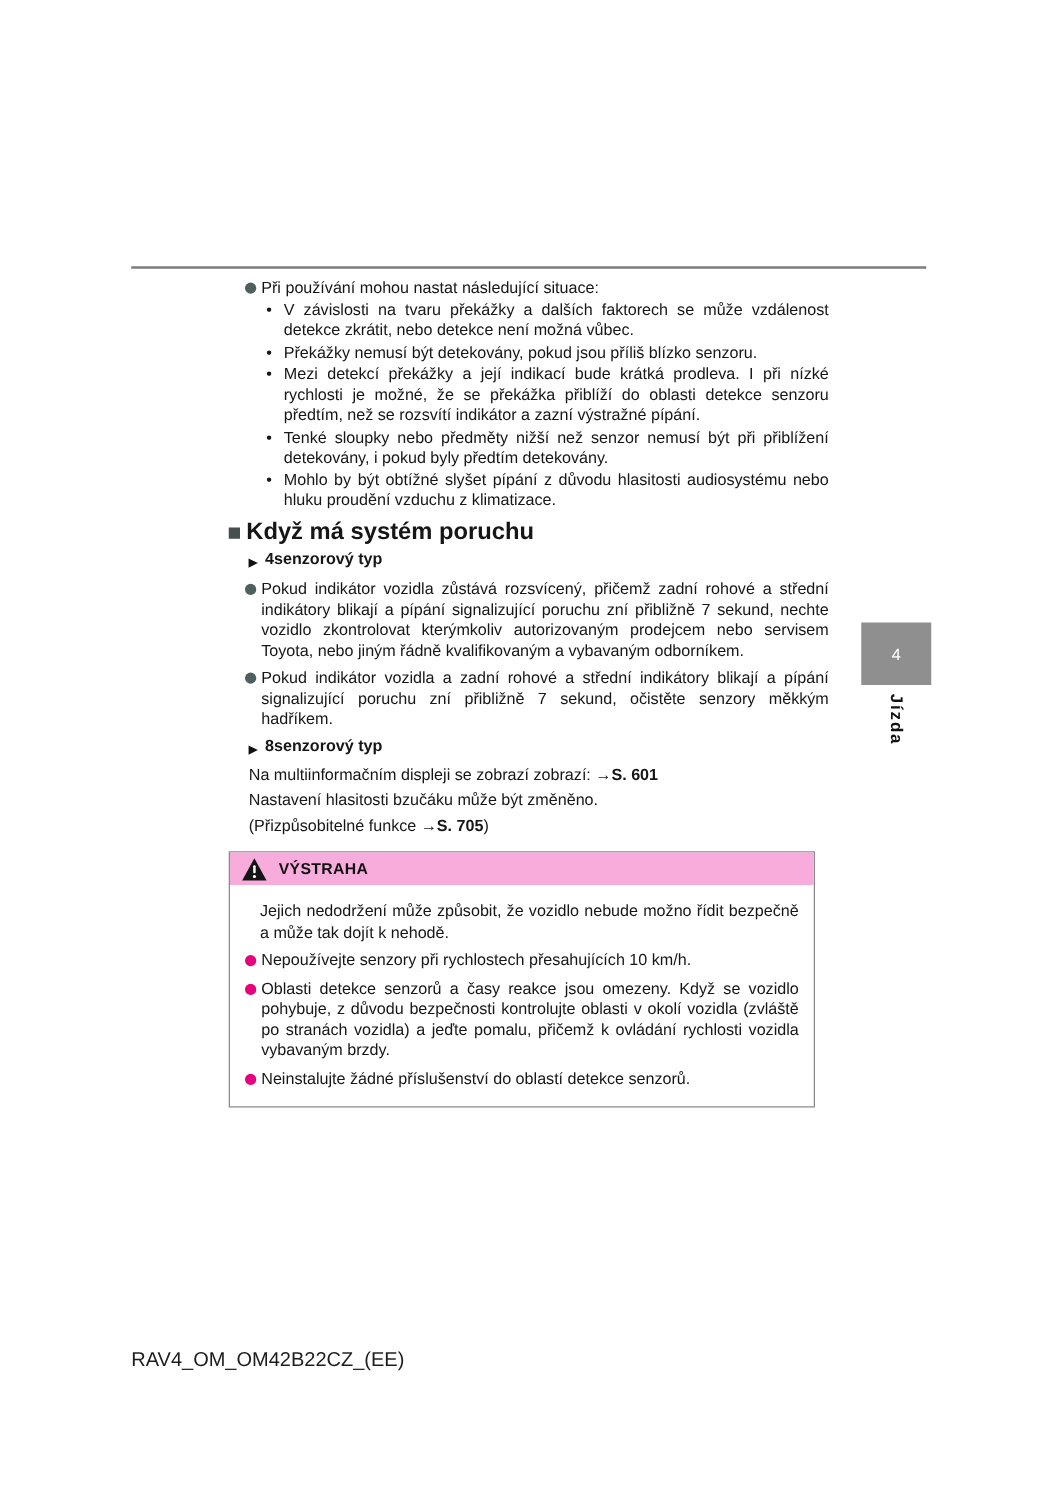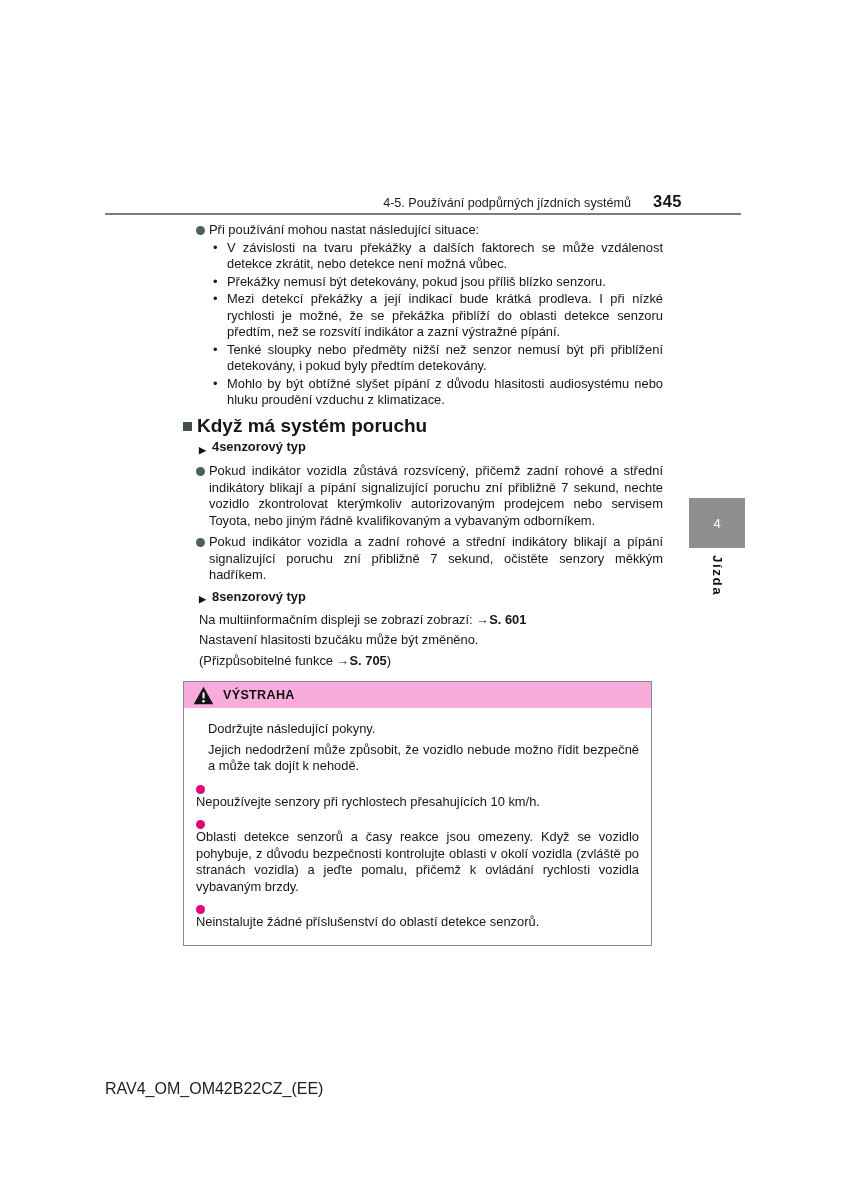--- a/index.html
+++ b/index.html
@@ -61,21 +61,21 @@
   }
   .warn-hdr {
     background: var(--warning-pink-bg, #f8acdc); height: 26px;
     display: flex; align-items: center; padding-left: 9px; gap: 9px;
   }
   .warn-icon { display: flex; align-items: center; }
   .warn-title { font-weight: bold; font-size: 12.6px; letter-spacing: .3px; color: #111; }
   .warn-body { padding: 9px 12px 14px 10px; font-size: 12.9px; line-height: 16.5px; }
   .w-heading { display: flex; font-weight: bold; font-size: 13.2px; }
   .w-plain   { margin-left: 14px; margin-top: 4px; text-align: justify; }
-  .w-item    { display: flex; margin-left: 2px; margin-top: 6px; flex-direction: column; }
+  .w-item    { display: flex; margin-left: 2px; margin-top: 6px; }
 
   
   .tab { position: absolute; top: 498px; right: 103px; width: 56px; text-align: center; }
   .tab-num {
     width: 56px; height: 50px; background: var(--tab-gray, #8f8f8f);
     color: #fff; font-size: 13px;
     display: flex; align-items: center; justify-content: center;
   }
   .tab-label {
     margin-top: 7px; display: inline-block;
@@ -84,24 +84,20 @@
   }
 
   
   .footer { position: absolute; top: 1080px; left: 105px; font-size: 16px; color: #1d1d1d; }
 </style>
 </head>
 <body>
 
 <div class="page">
 
-  <header class="hdr">
-    <span class="hdr-sec">4-5. Používání podpůrných jízdních systémů</span>
-    <span class="hdr-num">345</span>
-  </header>
   <div class="rule"></div>
 
   <main class="content">
 
     <div class="row bullet-row">
       <span class="marker-dot"></span>
       <span class="txt">Při používání mohou nastat následující situace:</span>
     </div>
 
     <div class="row sub-row">
@@ -159,21 +155,20 @@
         <span class="warn-icon">
           <svg width="21" height="19" viewBox="0 0 24 22" aria-hidden="true">
             <path d="M12 0.8 L23.3 21.2 L0.7 21.2 Z" fill="#141414"></path>
             <rect x="10.9" y="7.2" width="2.3" height="7.4" rx="1" fill="#ffffff"></rect>
             <circle cx="12.05" cy="17.6" r="1.5" fill="#ffffff"></circle>
           </svg>
         </span>
         <span class="warn-title">VÝSTRAHA</span>
       </div>
       <div class="warn-body">
-        <p class="w-plain">Dodržujte následující pokyny.</p>
         <p class="w-plain">Jejich nedodržení může způsobit, že vozidlo nebude možno řídit bezpečně a může tak dojít k nehodě.</p>
         <div class="w-item">
           <span class="marker-mdot"></span>
           <span class="txt">Nepoužívejte senzory při rychlostech přesahujících 10 km/h.</span>
         </div>
         <div class="w-item">
           <span class="marker-mdot"></span>
           <span class="txt">Oblasti detekce senzorů a časy reakce jsou omezeny. Když se vozidlo pohybuje, z důvodu bezpečnosti kontrolujte oblasti v okolí vozidla (zvláště po stranách vozidla) a jeďte pomalu, přičemž k ovládání rychlosti vozidla vybavaným brzdy.</span>
         </div>
         <div class="w-item">

